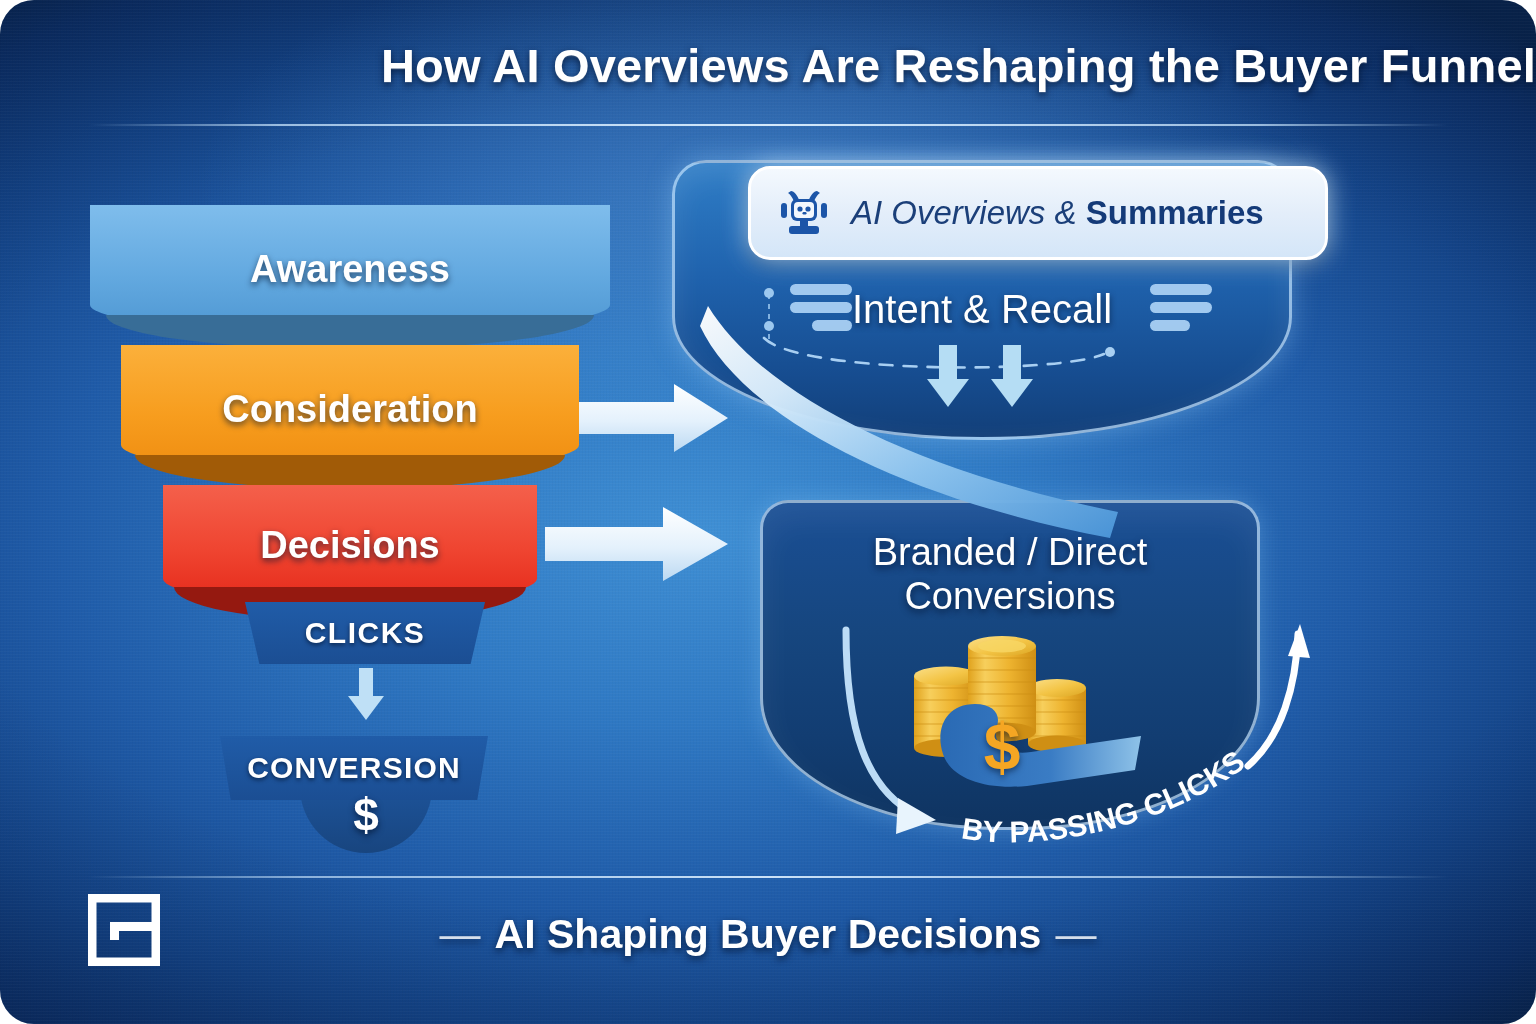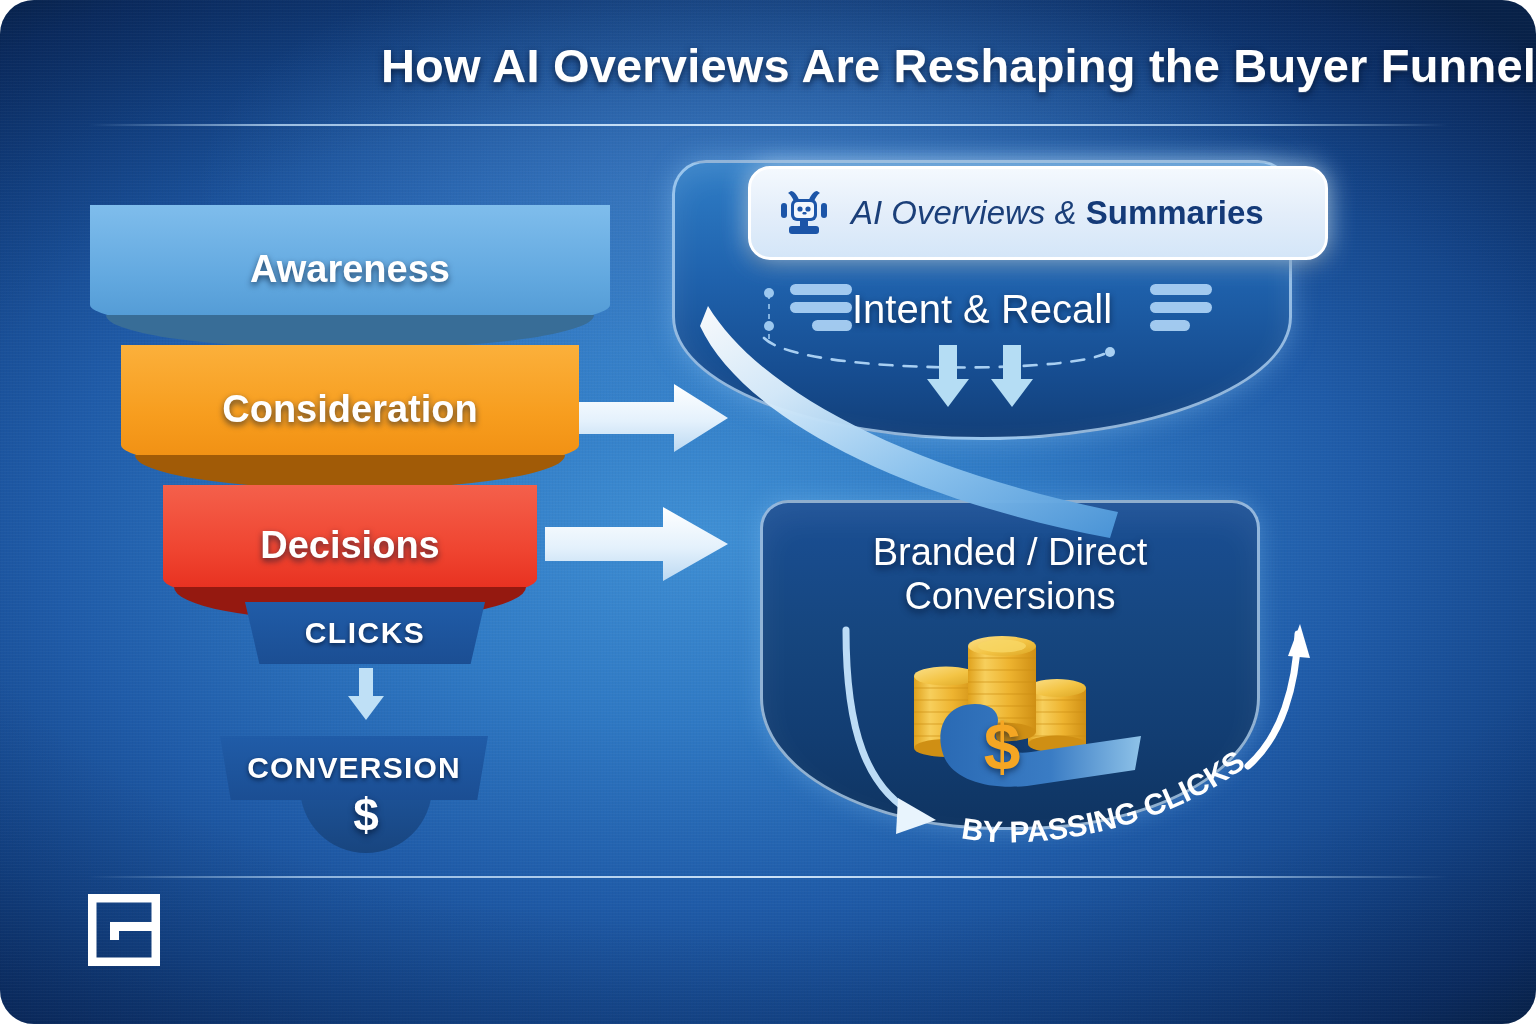--- a/index.html
+++ b/index.html
@@ -457,19 +457,22 @@
     <path d="M58 178 L96 200 L56 214 Z" fill="#e8f4fd"></path>
 
     <path d="M408 146 C442 116, 456 66, 458 14" fill="none" stroke="#ffffff" stroke-width="7" stroke-linecap="round"></path>
     <path d="M448 36 L460 4 L470 38 Z" fill="#ffffff"></path>
     <text font-family="Liberation Sans, sans-serif" font-size="30" font-weight="bold" fill="#ffffff">
       <textPath href="#arcpath" startOffset="8%" id="bypass-textpath">BY PASSING CLICKS</textPath>
     </text>
   </svg>
 
   <div class="layer" id="footer-divider"></div>
+  <div class="layer" id="footer-caption">
+    <span class="dash">—</span><span>AI Shaping Buyer Decisions</span><span class="dash">—</span>
+  </div>
   <svg class="layer" id="brand-logo" viewBox="0 0 72 72">
     <rect x="4" y="4" width="64" height="64" fill="none" stroke="#ffffff" stroke-width="9"></rect>
     <rect x="22" y="28" width="46" height="9" fill="#ffffff"></rect>
     <rect x="22" y="28" width="9" height="18" fill="#ffffff"></rect>
   </svg>
 
 </div>
 
 </body></html>

